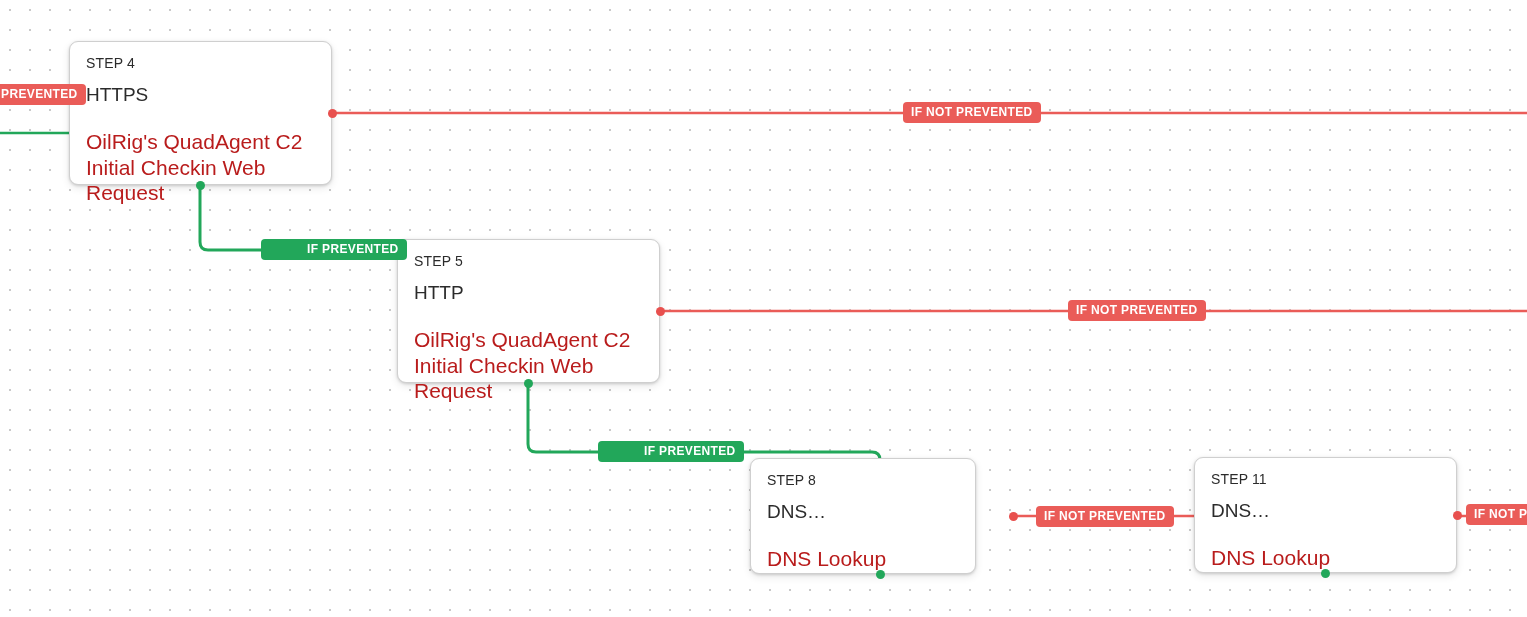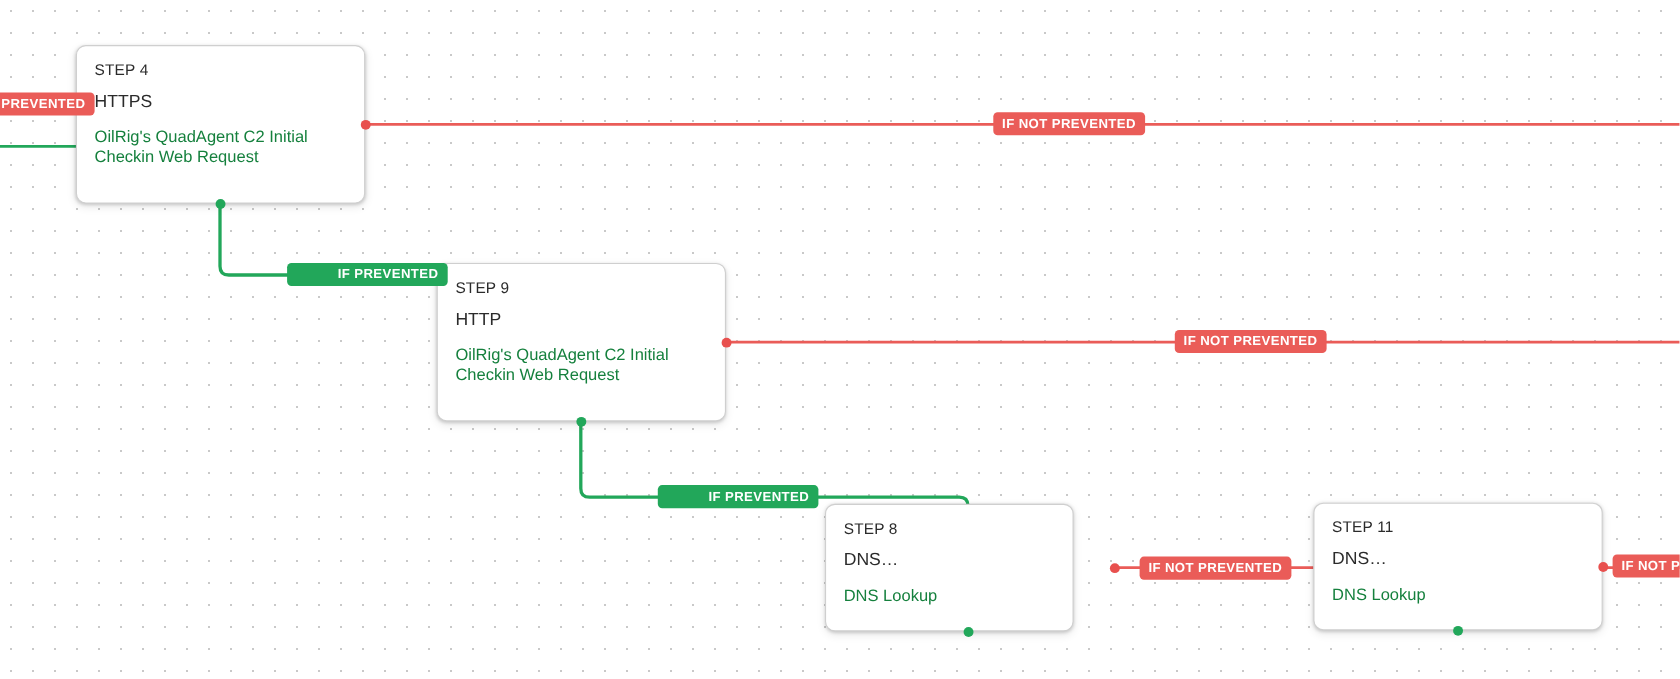--- a/index.html
+++ b/index.html
@@ -47,34 +47,34 @@
 
   .node-step {
     font-size: 14px;
     line-height: 1.0;
     color: #2b2b2b;
     letter-spacing: 0.15px;
     white-space: nowrap;
   }
 
   .node-title {
-    font-size: 16px;
+    font-size: 19px;
     line-height: 1.0;
     color: #2b2b2b;
     margin-top: 15px;
     white-space: nowrap;
     overflow: hidden;
     text-overflow: ellipsis;
   }
 
   .node-link {
-    font-size: 15px;
+    font-size: 21px;
     line-height: 1.22;
-    color: #15803d;
-    margin-top: 15px;
+    color: #b91c1c;
+    margin-top: 25px;
     cursor: pointer;
   }
 
   
   .port {
     position: absolute;
     width: 9px;
     height: 9px;
     border-radius: 50%;
     z-index: 9;
@@ -140,21 +140,21 @@
 
   <div class="node" style="left:69px; top:41px; width:263px; height:144px;">
     <div class="node-step">STEP 4</div>
     <div class="node-title">HTTPS</div>
     <div class="node-link">OilRig's QuadAgent C2 Initial Checkin Web Request</div>
   </div>
   <div class="port port-red" style="left:328px; top:109px;"></div>
   <div class="port port-green" style="left:196px; top:181px;"></div>
 
   <div class="node" style="left:397px; top:239px; width:263px; height:144px;">
-    <div class="node-step">STEP 9</div>
+    <div class="node-step">STEP 5</div>
     <div class="node-title">HTTP</div>
     <div class="node-link">OilRig's QuadAgent C2 Initial Checkin Web Request</div>
   </div>
   <div class="port port-red" style="left:656px; top:307px;"></div>
   <div class="port port-green" style="left:524px; top:379px;"></div>
 
   <div class="node" style="left:750px; top:458px; width:226px; height:116px;">
     <div class="node-step">STEP 8</div>
     <div class="node-title">DNS…</div>
     <div class="node-link">DNS Lookup</div>

